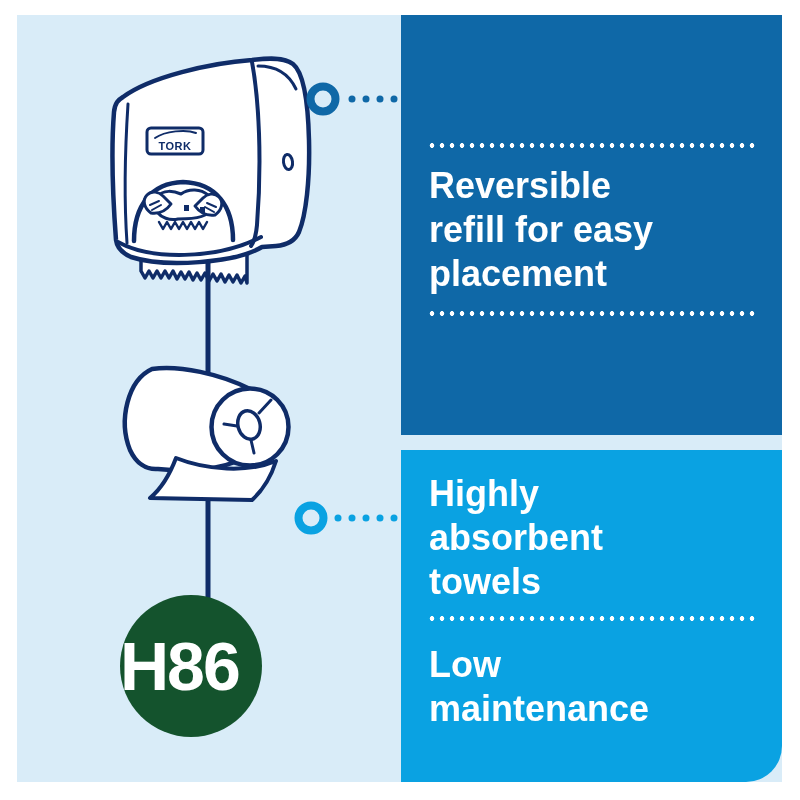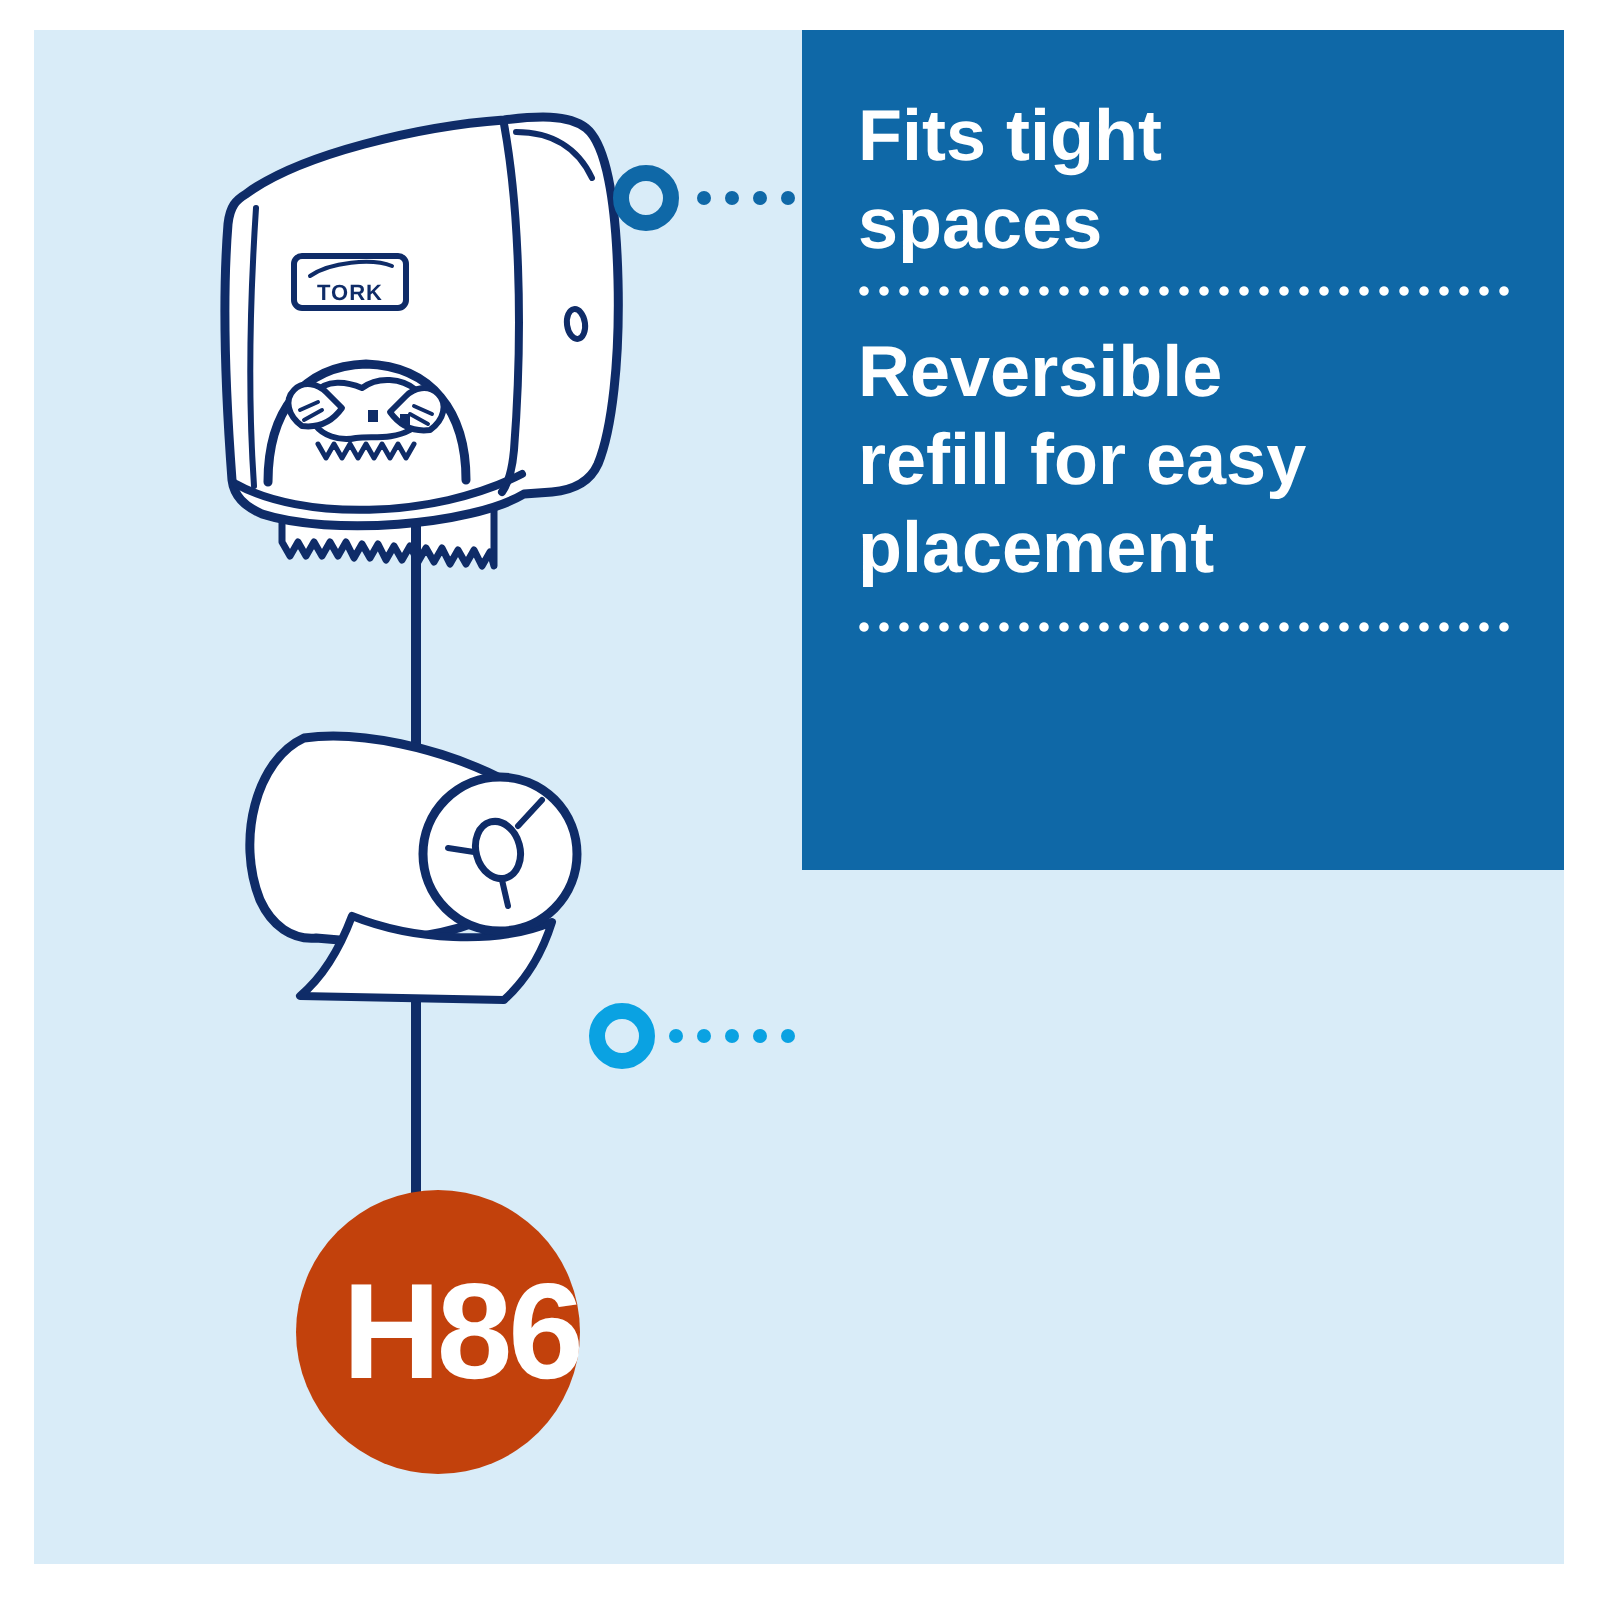--- a/index.html
+++ b/index.html
@@ -9,22 +9,22 @@
   .art{position:absolute;left:0;top:0;width:800px;height:800px;}
   .panel{position:absolute;left:401px;width:381px;color:#ffffff;}
   .panel-top{top:15px;height:420px;background:#0f68a7;}
   .panel-bottom{top:450px;height:332px;background:#0aa2e2;border-radius:0 0 36px 0;}
   .feature{position:absolute;left:28px;right:16px;font-weight:bold;font-size:36px;line-height:44px;
            letter-spacing:0;}
   .feature .line{white-space:nowrap;}
   .sep{position:absolute;left:26px;width:332px;height:5px;
        background-image:radial-gradient(circle at 5px 2.5px,#ffffff 2.1px,rgba(255,255,255,0) 2.6px);
        background-size:10px 5px;background-repeat:repeat-x;}
-  .badge{position:absolute;left:148px;top:595px;width:142px;height:142px;border-radius:50%;
-         background:#c2410c;display:flex;align-items:center;justify-content:flex-end;}
+  .badge{position:absolute;left:120px;top:595px;width:142px;height:142px;border-radius:50%;
+         background:#14532d;display:flex;align-items:center;justify-content:flex-start;}
   .badge span{color:#ffffff;font-weight:bold;font-size:68px;letter-spacing:-2px;}
 </style>
 </head>
 <body>
 
 <div class="stage">
 
   <div class="canvas-bg"></div>
 
   <svg class="art" viewBox="0 0 800 800" xmlns="http://www.w3.org/2000/svg">
@@ -89,31 +89,39 @@
         <circle cx="338" cy="518" r="3.5"></circle>
           <circle cx="352" cy="518" r="3.5"></circle>
         <circle cx="366" cy="518" r="3.5"></circle>
           <circle cx="380" cy="518" r="3.5"></circle>
         <circle cx="394" cy="518" r="3.5"></circle>
       </g>
     </g>
   </svg>
 
   <div class="panel panel-top">
-    <div class="feature" style="top:31px">
-      <div class="line">Fits tight</div>
-      <div class="line">spaces</div>
-    </div>
     <div class="sep" style="top:128px"></div>
     <div class="feature" style="top:149px">
       <div class="line">Reversible</div>
       <div class="line">refill for easy</div>
       <div class="line">placement</div>
     </div>
     <div class="sep" style="top:296px"></div>
   </div>
 
+  <div class="panel panel-bottom">
+    <div class="feature" style="top:22px">
+      <div class="line">Highly</div>
+      <div class="line">absorbent</div>
+      <div class="line">towels</div>
+    </div>
+    <div class="sep" style="top:166px"></div>
+    <div class="feature" style="top:193px">
+      <div class="line">Low</div>
+      <div class="line">maintenance</div>
+    </div>
+  </div>
 
   <div class="badge">
     <span>H86</span>
   </div>
 
 </div>
 
 </body></html>

